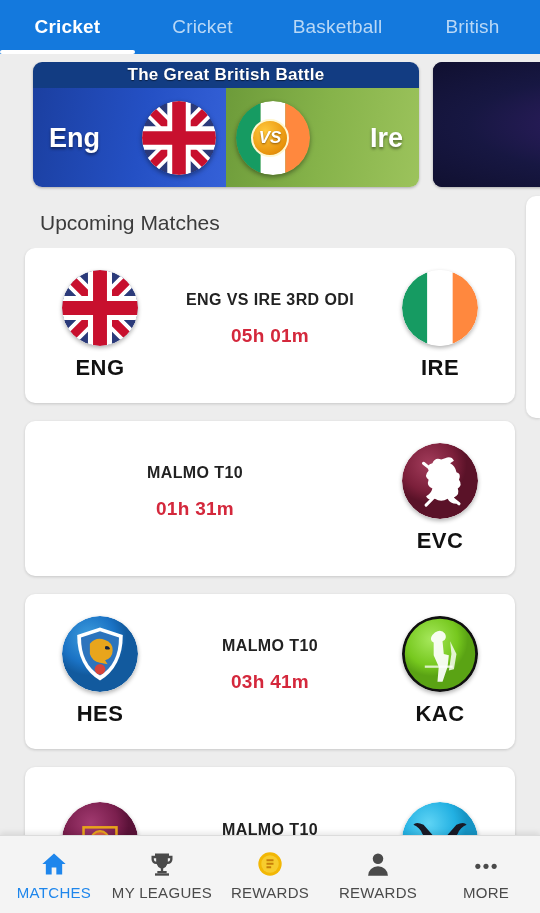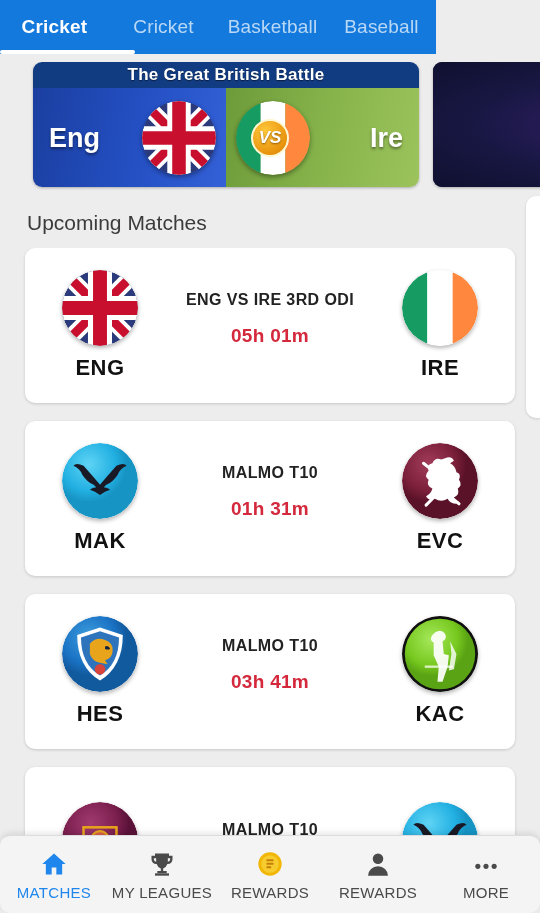--- a/index.html
+++ b/index.html
@@ -7,21 +7,21 @@
   html, body {
     width:540px; height:913px;
     background:#ededed;
     font-family:"Liberation Sans", sans-serif;
     overflow:hidden;
   }
   #app { position:relative; width:540px; height:913px; background:#ededed; }
 
   
   .sport-tabs {
-    position:absolute; top:0; left:0; width:436px; height:54px;
+    position:absolute; top:0; left:0; width:540px; height:54px;
     background:#1479dd; display:flex; align-items:center;
   }
   .sport-tab {
     flex:1 1 0; height:54px; display:flex; align-items:center; justify-content:center;
     font-size:19px; color:#b9d8f6; letter-spacing:.2px; position:relative;
     cursor:pointer; user-select:none;
   }
   .sport-tab.active { color:#ffffff; font-weight:bold; }
   .tab-underline {
     position:absolute; left:0; top:50px; width:135px; height:4px;
@@ -77,21 +77,21 @@
   
   .banner.promo { background:#14143c; }
   .promo-inner {
     position:absolute; inset:0; display:flex; flex-direction:column;
     align-items:center; justify-content:center; gap:2px;
     background:radial-gradient(ellipse at 60% 50%,#3a2070 0%,#171742 60%,#101030 100%);
   }
 
   
   .section-title {
-    position:absolute; top:211px; left:27px;
+    position:absolute; top:211px; left:40px;
     font-size:21px; color:#3b3b3b;
   }
 
   
   .match-list {
     position:absolute; top:248px; left:0; width:540px; height:590px;
     overflow:hidden;
   }
   .match-card {
     position:relative; margin:0 25px 18px 25px; height:155px;
@@ -126,21 +126,20 @@
 
   
   .flag-uk, .flag-ire { width:100%; height:100%; }
 
   
   .bottom-nav {
     position:absolute; left:0; bottom:0; width:540px; height:78px;
     background:#f4f4f4; border-top:1px solid #dcdcdc;
     display:flex; align-items:center;
     box-shadow:0 -2px 6px rgba(0,0,0,.10);
-    border-radius:10px;
   }
   .nav-item {
     flex:1; height:100%; display:flex; flex-direction:column;
     align-items:center; justify-content:center; gap:6px; cursor:pointer;
   }
   .nav-label { font-size:15px; color:#4a4a4a; letter-spacing:.3px; }
   .nav-item.active .nav-label { color:#1e86ec; }
   .nav-ico { height:30px; display:flex; align-items:flex-end; }
 </style>
 </head>
@@ -152,21 +151,21 @@
     <div class="sport-tab active">
       <span>Cricket</span>
     </div>
     <div class="sport-tab">
       <span>Cricket</span>
     </div>
     <div class="sport-tab">
       <span>Basketball</span>
     </div>
     <div class="sport-tab">
-      <span>Baseball</span>
+      <span>British</span>
     </div>
     <div class="tab-underline"></div>
   </div>
 
   <div class="banner-strip">
     <div class="banner-track">
 
       <div class="banner">
         <div class="bnr-title">The Great British Battle</div>
         <div class="bnr-body">
@@ -263,36 +262,20 @@
               <rect x="20" width="20" height="60" fill="#ffffff"></rect>
               <rect x="40" width="20" height="60" fill="#ff883e"></rect>
             </g>
           </svg>
         </div>
         <div class="team-code">IRE</div>
       </div>
     </div>
 
     <div class="match-card">
-      <div class="side">
-        <div class="logo">
-          <svg viewBox="0 0 60 60" width="76" height="76">
-            <defs>
-                <radialGradient id="g1" cx="35%" cy="28%">
-                  <stop offset="0" stop-color="#5fd4f5"></stop>
-                  <stop offset="70%" stop-color="#22b0e2"></stop>
-                  <stop offset="100%" stop-color="#1694c4"></stop>
-                </radialGradient>
-              </defs>
-            <circle cx="30" cy="30" r="30" fill="url(#g1)"></circle>
-            <path d="M30 33 L25 27 L17 18 Q11 15 9 18 Q14 20 16 25 Q20 31 25 33 L27 35 Q24 35 22 37 Q26 38 30 41 Q34 38 38 37 Q36 35 33 35 L35 33 Q40 31 44 25 Q46 20 51 18 Q49 15 43 18 L35 27 Z" fill="#1a1a26"></path>
-          </svg>
-        </div>
-        <div class="team-code">MAK</div>
-      </div>
       <div class="center">
         <div class="match-title">MALMO T10</div>
         <div class="countdown">01h 31m</div>
       </div>
       <div class="side">
         <div class="logo">
           <svg viewBox="0 0 60 60" width="76" height="76">
             <defs>
                 <radialGradient id="g2" cx="35%" cy="28%">
                   <stop offset="0" stop-color="#a23c5b"></stop>

